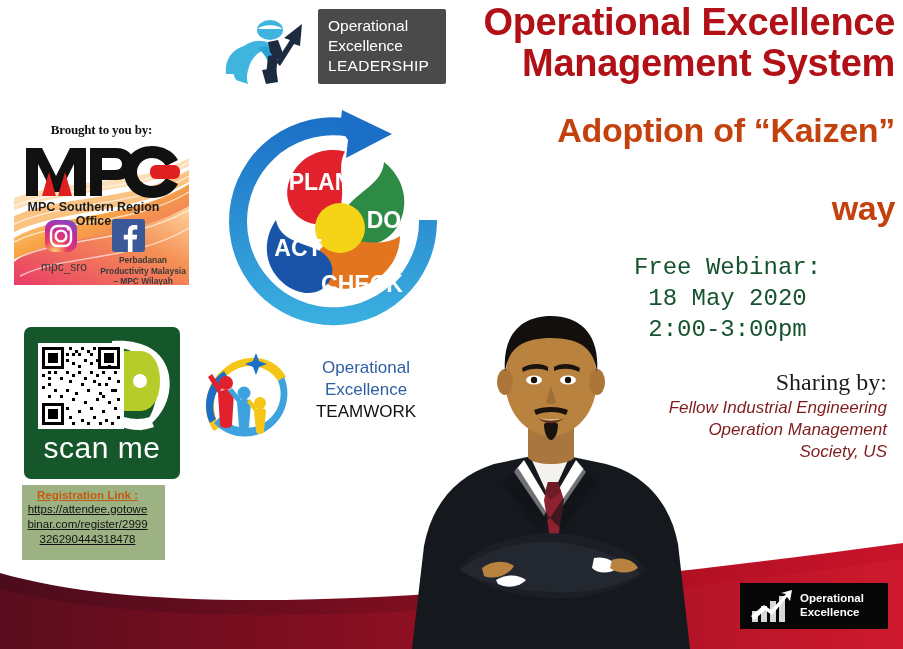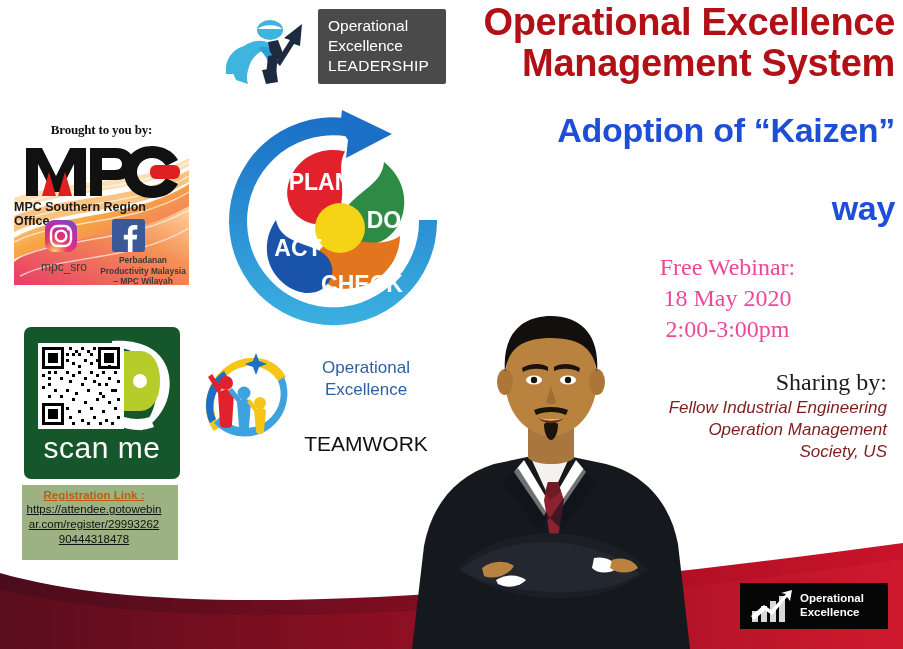--- a/index.html
+++ b/index.html
@@ -44,21 +44,21 @@
   }
   .mpc-brought{
     position:absolute;left:0;right:0;top:2px;text-align:center;
     font-family:"Liberation Serif",serif;
     font-weight:bold;font-size:13px;color:#111;
     letter-spacing:-.2px;
   }
   .mpc-strokes{position:absolute;left:0;top:22px;width:175px;height:143px;}
   .mpc-logo{position:absolute;left:8px;top:22px;width:160px;height:58px;}
   .mpc-office{
-    position:absolute;left:0;right:16px;top:80px;text-align:left;
+    position:absolute;left:0;right:16px;top:80px;text-align:center;
     font-weight:bold;font-size:12.5px;color:#1a1a1a;
     font-family:"Liberation Sans",sans-serif;
   }
   .ig-icon{position:absolute;left:30px;top:99px;width:34px;height:34px;}
   .fb-icon{position:absolute;left:98px;top:99px;width:33px;height:33px;}
   .mpc-handle{
     position:absolute;left:14px;top:140px;width:72px;text-align:center;
     font-size:12px;color:#3a3a3a;font-family:"Liberation Sans",sans-serif;
   }
   .mpc-fbname{
@@ -75,21 +75,21 @@
   .qr-box{position:absolute;left:14px;top:16px;width:86px;height:86px;background:#fff;}
   .phone-glyph{position:absolute;left:86px;top:10px;width:66px;height:98px;}
   .scan-label{
     position:absolute;left:0;right:0;top:104px;text-align:center;
     color:#ffffff;font-size:30px;letter-spacing:.5px;
     font-family:"Liberation Sans",sans-serif;
   }
 
   
   .reg-box{
-    position:absolute;left:22px;top:485px;width:156px;height:75px;
+    position:absolute;left:22px;top:485px;width:143px;height:75px;
     background:#9cb283;
     padding:4px 16px 0 4px;box-sizing:border-box;text-align:center;
   }
   .reg-title{
     font-size:11.5px;font-weight:bold;color:#c55a11;
     text-decoration:underline;font-family:"Liberation Sans",sans-serif;
     display:block;margin-bottom:1px;
   }
   .reg-url{
     font-size:11.5px;color:#101010;text-decoration:underline;
@@ -101,48 +101,48 @@
   .pdca{position:absolute;left:214px;top:100px;width:238px;height:240px;}
 
   
   .teamwork{position:absolute;left:198px;top:345px;width:236px;height:100px;}
   .tw-mark{position:absolute;left:0;top:2px;width:96px;height:96px;}
   .tw-text{
     position:absolute;left:102px;top:12px;width:132px;text-align:center;
     font-family:"Liberation Sans",sans-serif;
   }
   .tw-text .l1,.tw-text .l2{color:#2e5fa3;font-size:17px;line-height:22px;display:block;}
-  .tw-text .l3{color:#111;font-size:21px;line-height:22px;display:block;margin-top:32px;}
+  .tw-text .l3{color:#111;font-size:17px;line-height:22px;display:block;}
 
   
   .speaker{position:absolute;left:398px;top:268px;width:306px;height:381px;}
 
   
   .headline{
     position:absolute;left:455px;top:2px;width:440px;
     text-align:right;
   }
   .title-1{
     color:#b11116;font-size:38px;line-height:41px;font-weight:bold;
     font-family:"Liberation Sans",sans-serif;letter-spacing:-.3px;
   }
   .title-2{
     margin-top:27px;
-    color:#1d4ed8;font-size:34px;line-height:39px;font-weight:bold;
+    color:#c2410c;font-size:34px;line-height:39px;font-weight:bold;
     font-family:"Liberation Sans",sans-serif;letter-spacing:-.3px;
   }
 
   
   .details{
     position:absolute;left:560px;top:252px;width:335px;
     text-align:center;
   }
   .det-line{
-    color:#ec4899;font-size:24px;line-height:31px;
-    font-family:Liberation Serif, serif;display:block;
+    color:#14532d;font-size:24px;line-height:31px;
+    font-family:Liberation Mono, monospace;display:block;
   }
   .sharing{
     position:absolute;left:560px;top:367px;width:335px;text-align:right;
     padding-right:8px;box-sizing:border-box;
   }
   .sharing-by{
     color:#1c1c1c;font-size:24px;line-height:30px;display:block;
     font-family:Liberation Serif, serif;
   }
   .speaker-name{

